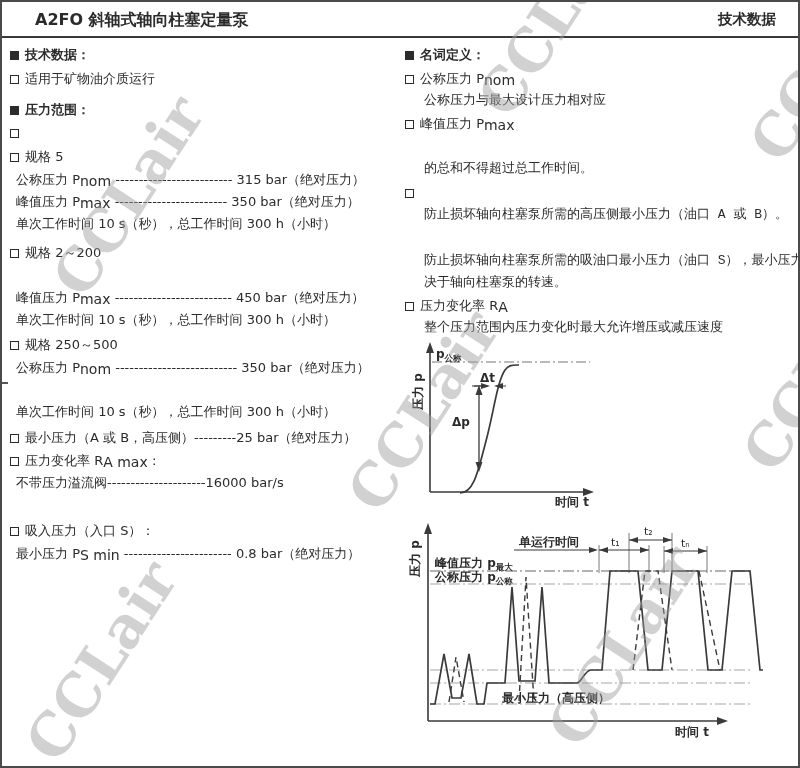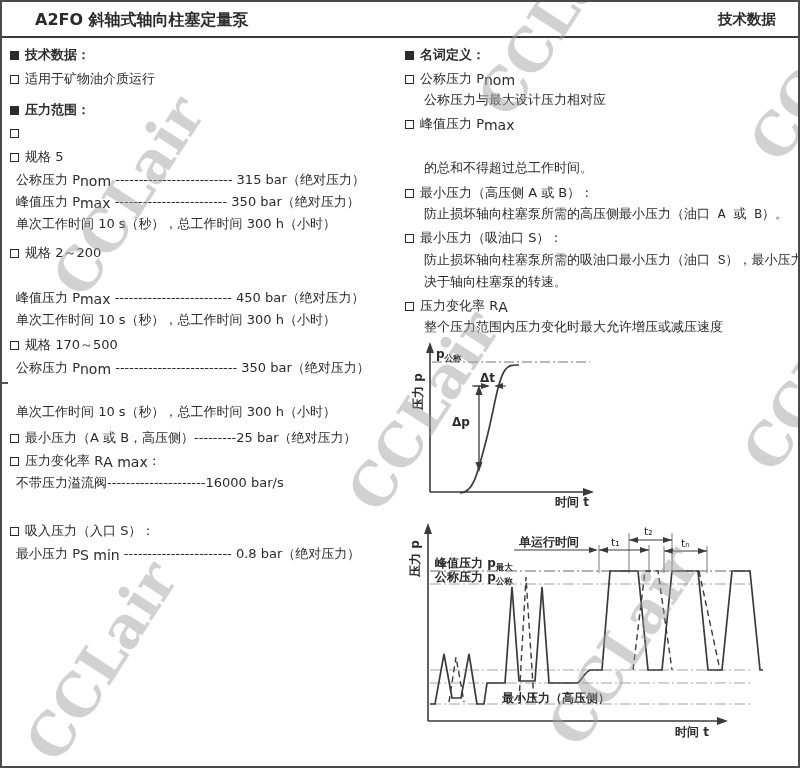--- a/index.html
+++ b/index.html
@@ -48,37 +48,36 @@
   <div class="ln lnL" style="top:68px"><span class="bl hq"></span><span>适用于矿物油介质运行</span></div>
   <div class="ln b lnL" style="top:99px"><span class="bl sq"></span><span class="t">压力范围：</span></div>
   <div class="ln lnL" style="top:122px"><span class="bl hq"></span></div>
   <div class="ln lnL" style="top:146px"><span class="bl hq"></span><span>规格 5</span></div>
   <div class="ln lnLs" style="top:169px"><span>公称压力 P</span><sub>nom</sub><span> ------------------------- 315 bar（绝对压力）</span></div>
   <div class="ln lnLs" style="top:191px"><span>峰值压力 P</span><sub>max</sub><span> ------------------------ 350 bar（绝对压力）</span></div>
   <div class="ln lnLs" style="top:213px"><span>单次工作时间 10 s（秒），总工作时间 300 h（小时）</span></div>
   <div class="ln lnL" style="top:242px"><span class="bl hq"></span><span>规格 2～200</span></div>
   <div class="ln lnLs" style="top:287px"><span>峰值压力 P</span><sub>max</sub><span> ------------------------- 450 bar（绝对压力）</span></div>
   <div class="ln lnLs" style="top:309px"><span>单次工作时间 10 s（秒），总工作时间 300 h（小时）</span></div>
-  <div class="ln lnL" style="top:334px"><span class="bl hq"></span><span>规格 170～500</span></div>
+  <div class="ln lnL" style="top:334px"><span class="bl hq"></span><span>规格 250～500</span></div>
   <div class="ln lnLs" style="top:357px"><span>公称压力 P</span><sub>nom</sub><span> -------------------------- 350 bar（绝对压力）</span></div>
   <div class="ln lnLs" style="top:401px"><span>单次工作时间 10 s（秒），总工作时间 300 h（小时）</span></div>
   <div class="ln lnL" style="top:427px"><span class="bl hq"></span><span>最小压力（A 或 B，高压侧）---------25 bar（绝对压力）</span></div>
   <div class="ln lnL" style="top:450px"><span class="bl hq"></span><span>压力变化率 R</span><sub>A max</sub><span>：</span></div>
   <div class="ln lnLs" style="top:472px"><span>不带压力溢流阀---------------------16000 bar/s</span></div>
   <div class="ln lnL" style="top:520px"><span class="bl hq"></span><span>吸入压力（入口 S）：</span></div>
   <div class="ln lnLs" style="top:543px"><span>最小压力 P</span><sub>S min</sub><span> ----------------------- 0.8 bar（绝对压力）</span></div>
 
   <div class="ln b lnR" style="top:44px"><span class="bl sq"></span><span class="t">名词定义：</span></div>
   <div class="ln lnR" style="top:68px"><span class="bl hq"></span><span>公称压力 P</span><sub>nom</sub></div>
   <div class="ln lnRs" style="top:90px"><span>公称压力与最大设计压力相对应</span></div>
   <div class="ln lnR" style="top:113px"><span class="bl hq"></span><span>峰值压力 P</span><sub>max</sub></div>
   <div class="ln lnRs" style="top:158px"><span>的总和不得超过总工作时间。</span></div>
-  <div class="ln lnR" style="top:182px"><span class="bl hq"></span><span>最小压力（高压侧 A 或 B）：</span></div>
+  <div class="ln lnR" style="top:182px"><span class="bl hq"></span></div>
   <div class="ln lnRs" style="top:204px"><span>防止损坏轴向柱塞泵所需的高压侧最小压力（油口 A 或 B）。</span></div>
-  <div class="ln lnR" style="top:227px"><span class="bl hq"></span><span>最小压力（吸油口 S）：</span></div>
   <div class="ln lnRs" style="top:250px"><span>防止损坏轴向柱塞泵所需的吸油口最小压力（油口 S），最小压力取</span></div>
   <div class="ln lnRs" style="top:272px"><span>决于轴向柱塞泵的转速。</span></div>
   <div class="ln lnR" style="top:295px"><span class="bl hq"></span><span>压力变化率 R</span><sub>A</sub></div>
   <div class="ln lnRs" style="top:317px"><span>整个压力范围内压力变化时最大允许增压或减压速度</span></div>
 
   <svg class="diag" style="left:400px;top:338px" width="230" height="175" viewBox="0 0 230 175">
     <line x1="30" y1="22" x2="188" y2="22" stroke="#777" stroke-width="1.2" stroke-dasharray="10 3 2 3"></line>
     <line x1="28" y1="152" x2="28" y2="8" stroke="#3a3a3a" stroke-width="1.6"></line>
     <polygon points="28,2 24,13 32,13" fill="#3a3a3a"></polygon>
     <line x1="28" y1="152" x2="185" y2="152" stroke="#3a3a3a" stroke-width="1.6"></line>

